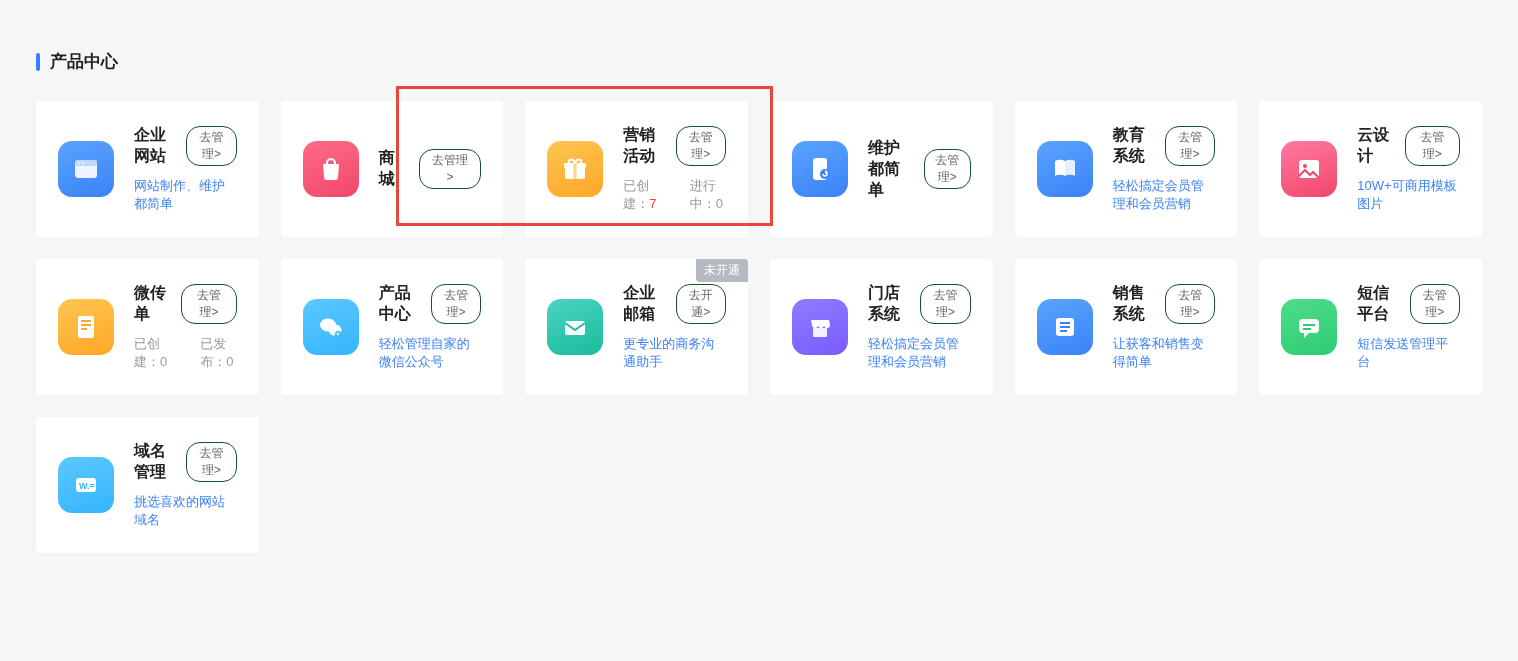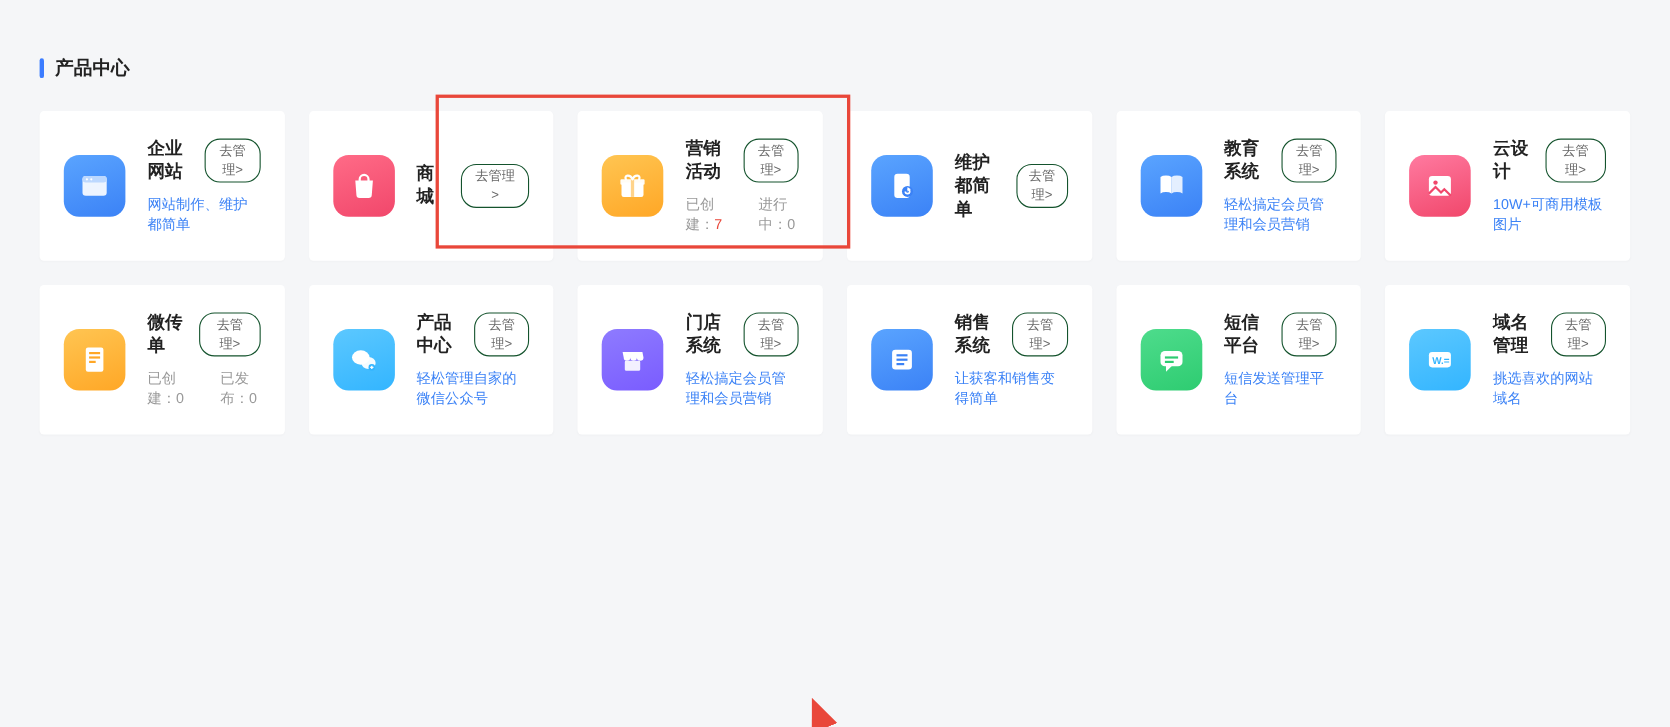--- a/index.html
+++ b/index.html
@@ -269,20 +269,36 @@
         </div>
         <div class="card-body">
           <div class="card-head">
             <span class="card-title">产品中心</span>
             <button class="card-btn">去管理&gt;</button>
           </div>
           <div class="card-sub">轻松管理自家的微信公众号</div>
         </div>
       </div>
       <div class="card">
+        <div class="badge">未开通</div>
+        <div class="card-icon bg-teal">
+          <svg width="30" height="30" viewBox="0 0 30 30">
+            <rect x="5" y="9" width="20" height="14" rx="2" fill="white"></rect>
+            <path d="M5 11 l10 7 10 -7" stroke="#1abc9c" fill="none" stroke-width="2"></path>
+          </svg>
+        </div>
+        <div class="card-body">
+          <div class="card-head">
+            <span class="card-title">企业邮箱</span>
+            <button class="card-btn">去开通&gt;</button>
+          </div>
+          <div class="card-sub">更专业的商务沟通助手</div>
+        </div>
+      </div>
+      <div class="card">
         <div class="card-icon bg-purple">
           <svg width="30" height="30" viewBox="0 0 30 30">
             <path d="M6 8 h18 l1 5 a3 3 0 0 1 -3 3 a3 3 0 0 1 -3 -3 a3 3 0 0 1 -3 3 a3 3 0 0 1 -3 -3 a3 3 0 0 1 -3 3 a3 3 0 0 1 -3 -3 z" fill="white"></path>
             <rect x="8" y="16" width="14" height="9" rx="1" fill="white" opacity="0.9"></rect>
           </svg>
         </div>
         <div class="card-body">
           <div class="card-head">
             <span class="card-title">门店系统</span>
             <button class="card-btn">去管理&gt;</button>

